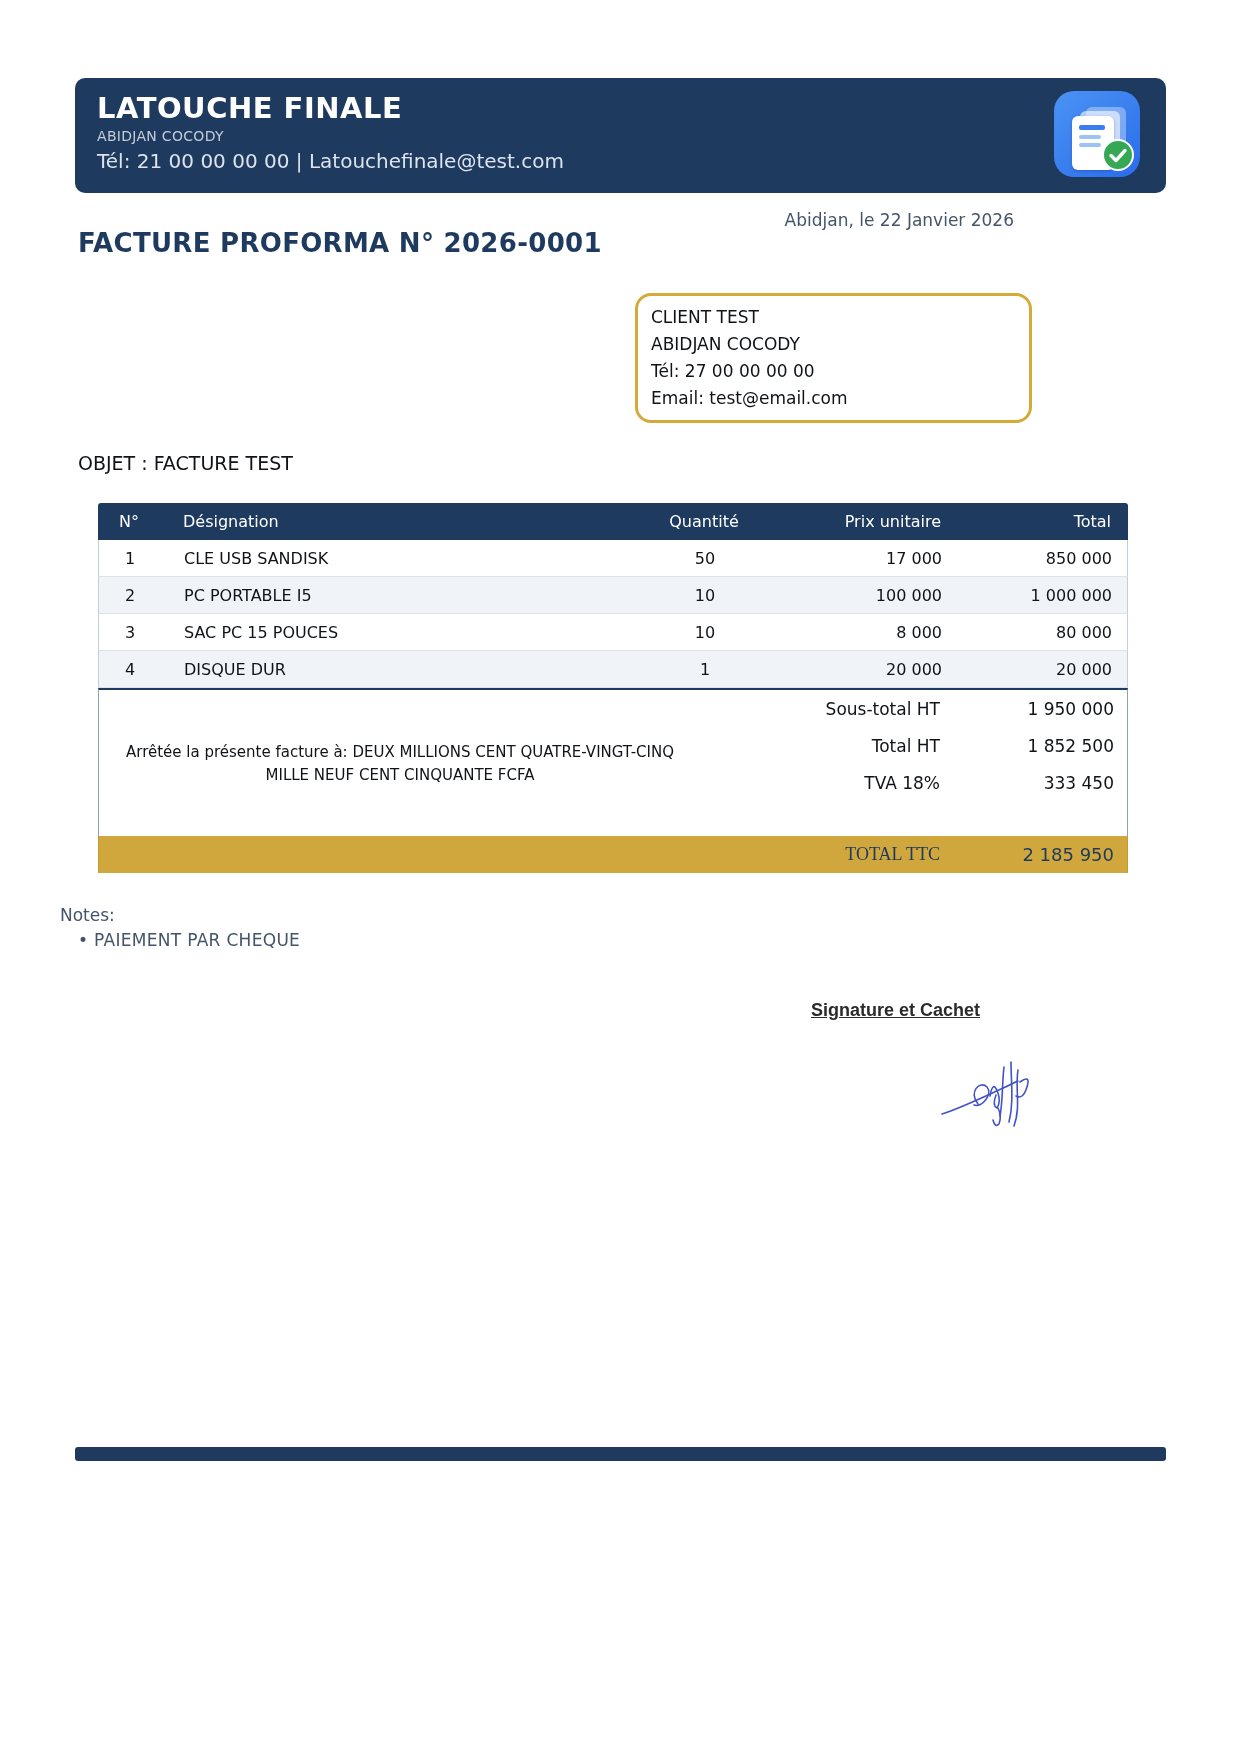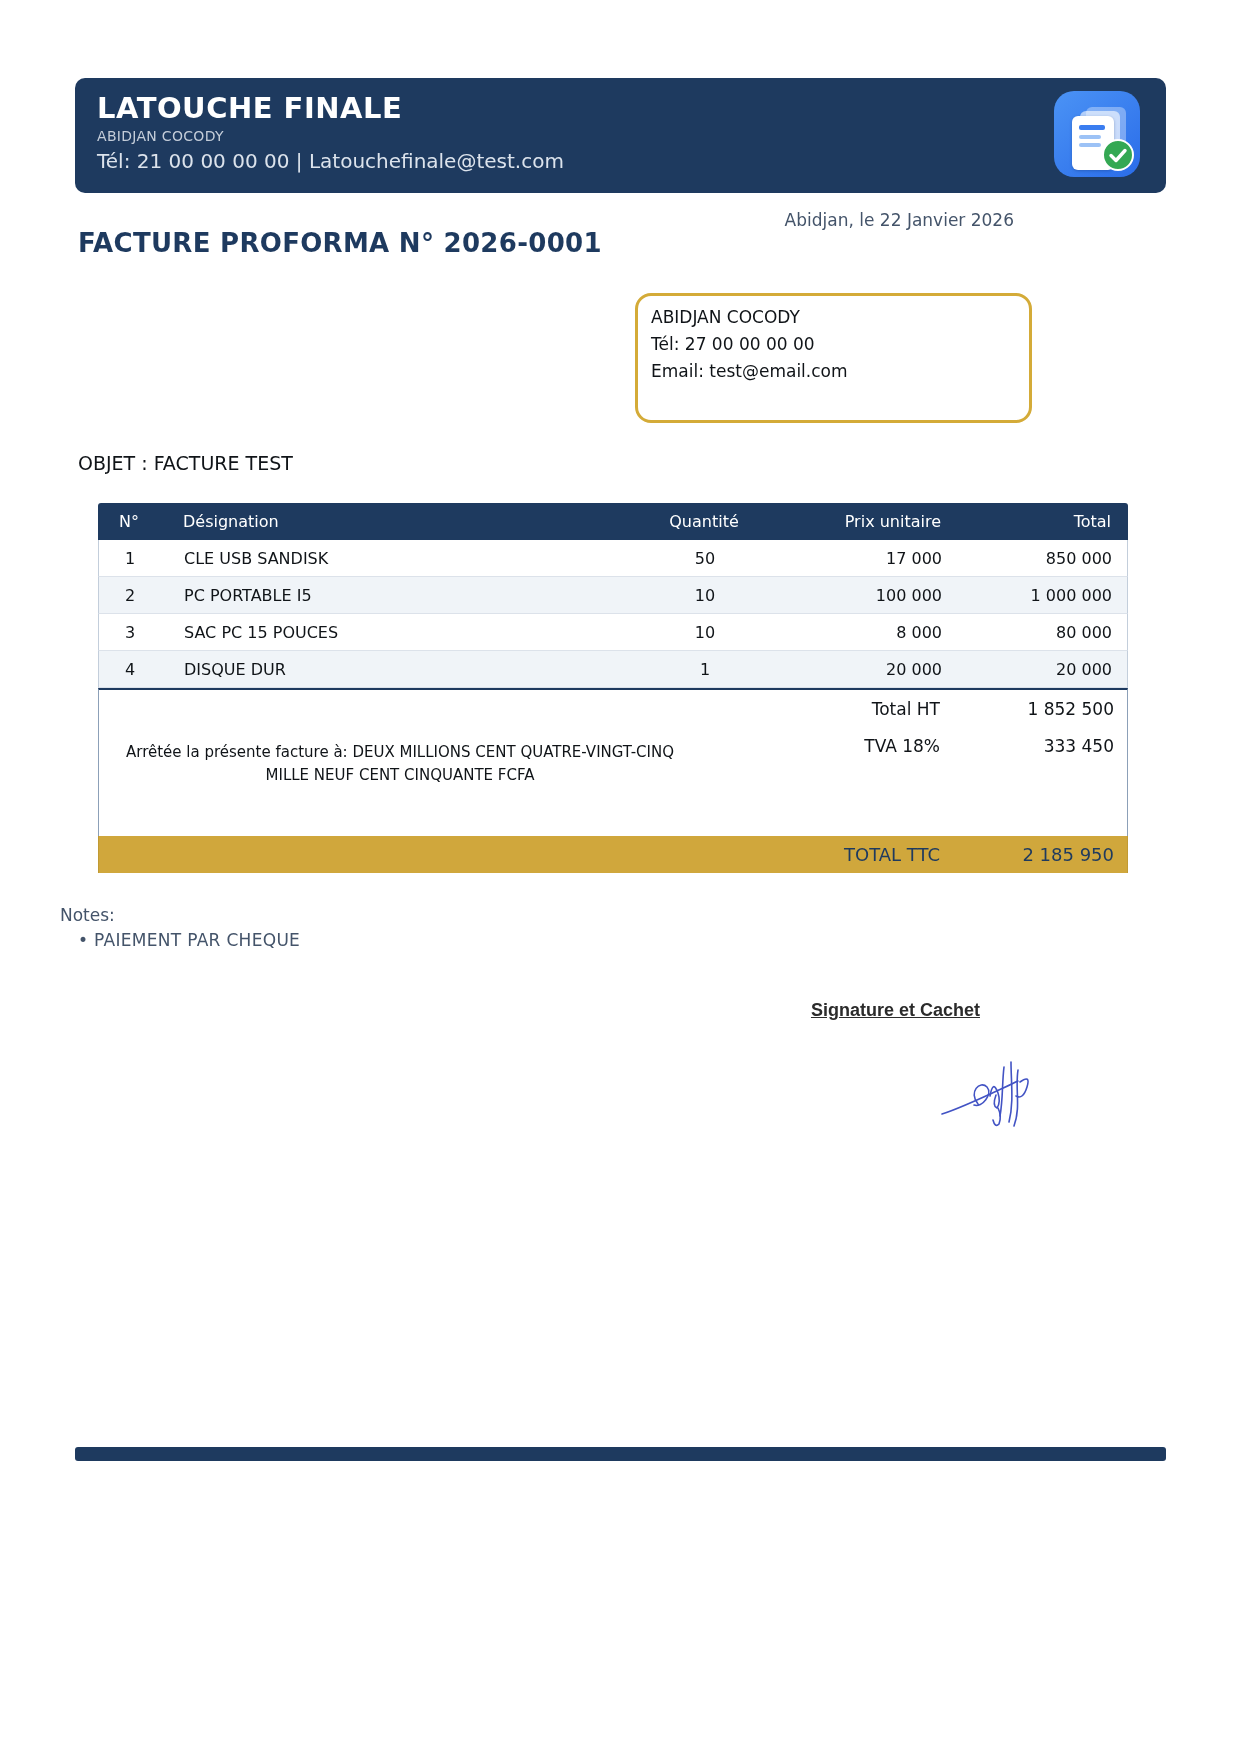--- a/index.html
+++ b/index.html
@@ -58,21 +58,21 @@
   .totals { position:relative; border-top:2px solid #1E3A5F;
             border-left:1px solid #8CA0B8; border-right:1px solid #8CA0B8; height:148px; }
   .tot-row { display:flex; justify-content:flex-end; align-items:center; height:37px; }
   .tot-label { font-size:17px; color:#101418; text-align:right; }
   .tot-value { width:187px; font-size:17px; color:#101418; text-align:right; padding-right:13px; }
   .words { position:absolute; left:12px; top:0; width:578px; height:148px;
            display:flex; align-items:center; justify-content:center;
            text-align:center; font-size:15px; line-height:1.55; color:#101418; }
   .grand { display:flex; justify-content:flex-end; align-items:center; height:37px;
            background:#D0A73C; border-left:1px solid #C19A34; border-right:1px solid #C19A34; }
-  .grand .tot-label { font-size:18px; color:#1E3A5F; font-weight:500; }
+  .grand .tot-label { font-size:18px; color:#1E3A5F; font-weight:500;font-family:Liberation Serif, serif; }
   .grand .tot-value { font-size:18px; color:#1E3A5F; font-weight:500; }
 
   
   .notes-title { position:absolute; left:60px; top:905px; font-size:17px; color:#44546A; }
   .notes-item  { position:absolute; left:78px; top:930px; font-size:17px; color:#44546A; letter-spacing:.3px; }
 
   
   .sig-label { position:absolute; right:261px; top:1000px; font-family:"Liberation Sans",sans-serif;
                font-size:18px; font-weight:bold; color:#2b2b2b; text-decoration:underline; }
   .sig-scribble { position:absolute; left:938px; top:1050px; width:112px; height:82px; }
@@ -103,20 +103,21 @@
         <circle cx="16" cy="16" r="15" fill="#34A853" stroke="#ffffff" stroke-width="2"></circle>
         <path d="M9 16.5 L14 21.5 L23 11.5" fill="none" stroke="#ffffff" stroke-width="3.4" stroke-linecap="round" stroke-linejoin="round"></path>
       </svg>
     </div>
   </header>
 
   <h1 class="inv-title">FACTURE PROFORMA N° 2026-0001</h1>
   <div class="inv-date">Abidjan, le 22 Janvier 2026</div>
 
   <section class="client-box">
+    <div>CLIENT TEST</div>
     <div>ABIDJAN COCODY</div>
     <div>Tél: 27 00 00 00 00</div>
     <div>Email: test@email.com</div>
   </section>
 
   <div class="objet">OBJET : FACTURE TEST</div>
 
   <div class="tbl">
 
     <div class="grid-row thead">
@@ -155,20 +156,24 @@
       <div class="c-num">4</div>
       <div class="c-des">DISQUE DUR</div>
       <div class="c-qty">1</div>
       <div class="c-pu">20 000</div>
       <div class="c-tot">20 000</div>
     </div>
 
     <div class="totals">
       <div class="words">Arrêtée la présente facture à: DEUX MILLIONS CENT QUATRE-VINGT-CINQ MILLE NEUF CENT CINQUANTE FCFA</div>
 
+      <div class="tot-row">
+        <div class="tot-label">Sous-total HT</div>
+        <div class="tot-value">1 950 000</div>
+      </div>
       <div class="tot-row">
         <div class="tot-label">Total HT</div>
         <div class="tot-value">1 852 500</div>
       </div>
       <div class="tot-row">
         <div class="tot-label">TVA 18%</div>
         <div class="tot-value">333 450</div>
       </div>
     </div>
 

